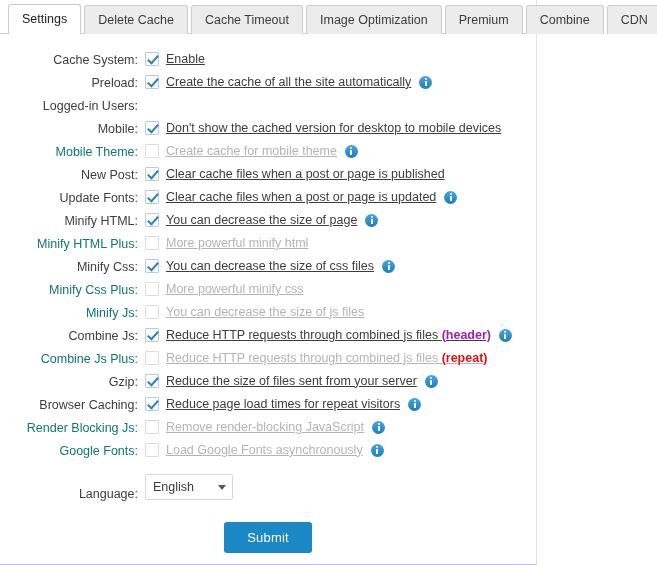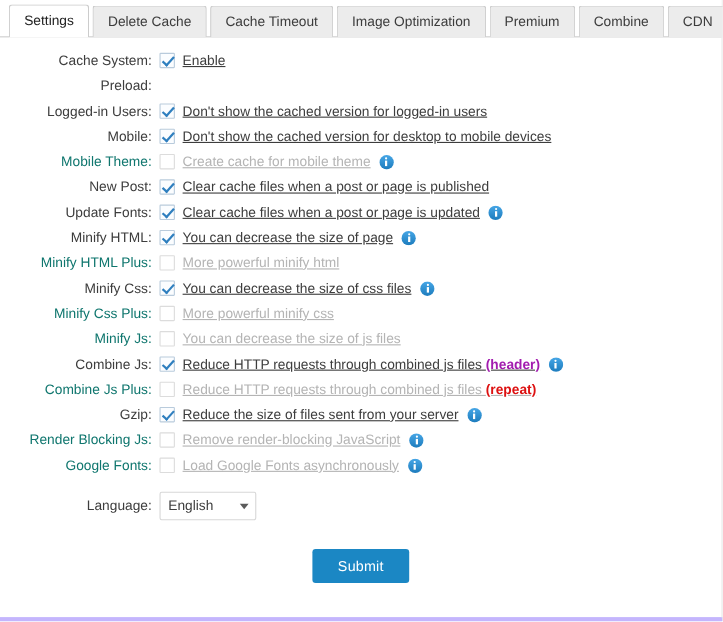--- a/index.html
+++ b/index.html
@@ -12,26 +12,26 @@
     width: 657px;
     height: 565px;
     overflow: hidden;
     font-family: "Liberation Sans", sans-serif;
     color: #444444;
     -webkit-font-smoothing: antialiased;
   }
 
   #app {
     position: relative;
-    width: 657px;
+    width: 537px;
     height: 565px;
     background: #ffffff;
     box-sizing: border-box;
     border-right: 1px solid #e2e2e2;
-    border-bottom: 4px solid #c4b5fd;
+    border-bottom: 1px solid #c4b5fd;
   }
 
   
   .tabbar {
     position: relative;
     height: 34px;
     padding: 0 0 0 8px;
     box-sizing: border-box;
     display: flex;
     align-items: flex-end;
@@ -62,21 +62,21 @@
     z-index: 3;
     padding-bottom: 9px;
   }
 
   
   .form {
     padding-top: 10px;
   }
   .row {
     display: flex;
-    align-items: center;
+    align-items: flex-end;
     height: 22px;
     margin-bottom: 1px;
   }
   .row .label {
     width: 145px;
     flex: 0 0 145px;
     text-align: right;
     padding-right: 7px;
     box-sizing: border-box;
     font-size: 12.5px;
@@ -250,27 +250,28 @@
     <div>
         <div class="row">
           <div class="label">Cache System:</div>
           <div class="field">
             <span class="cb on"></span>
             <span class="ctext">Enable</span>
           </div>
         </div>
         <div class="row">
           <div class="label">Preload:</div>
+          <div class="field">
+            <span class="cb on"></span>
+            <span class="ctext">Create the cache of all the site automatically</span>
+            <span class="info"></span>
+          </div>
         </div>
         <div class="row">
           <div class="label">Logged-in Users:</div>
-          <div class="field">
-            <span class="cb on"></span>
-            <span class="ctext">Don't show the cached version for logged-in users</span>
-          </div>
         </div>
         <div class="row">
           <div class="label">Mobile:</div>
           <div class="field">
             <span class="cb on"></span>
             <span class="ctext">Don't show the cached version for desktop to mobile devices</span>
           </div>
         </div>
         <div class="row disabled">
           <div class="label">Mobile Theme:</div>
@@ -345,20 +346,28 @@
           <div class="field">
             <span class="cb off"></span>
             <span class="ctext"><span>Reduce HTTP requests through combined js files</span> <span class="emph">(repeat)</span></span>
           </div>
         </div>
         <div class="row">
           <div class="label">Gzip:</div>
           <div class="field">
             <span class="cb on"></span>
             <span class="ctext">Reduce the size of files sent from your server</span>
+            <span class="info"></span>
+          </div>
+        </div>
+        <div class="row">
+          <div class="label">Browser Caching:</div>
+          <div class="field">
+            <span class="cb on"></span>
+            <span class="ctext">Reduce page load times for repeat visitors</span>
             <span class="info"></span>
           </div>
         </div>
         <div class="row disabled">
           <div class="label">Render Blocking Js:</div>
           <div class="field">
             <span class="cb off"></span>
             <span class="ctext">Remove render-blocking JavaScript</span>
             <span class="info"></span>
           </div>

